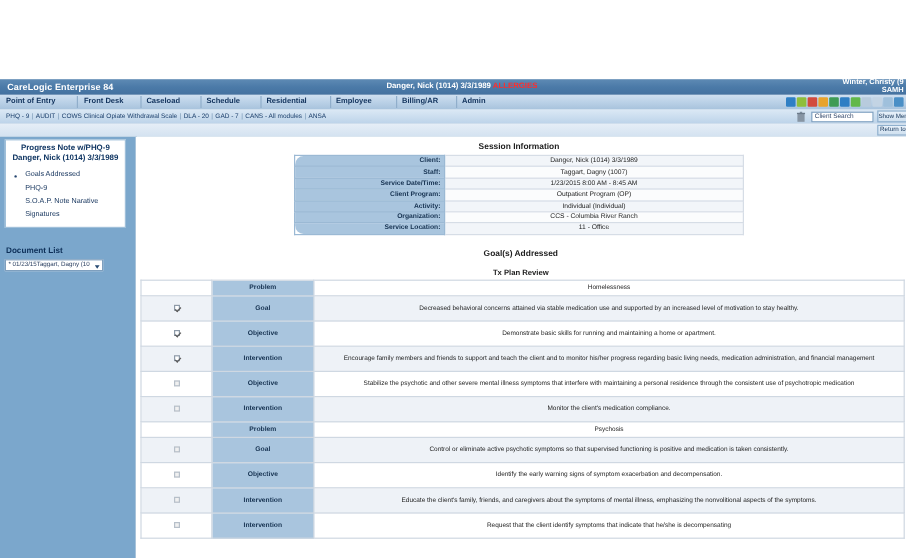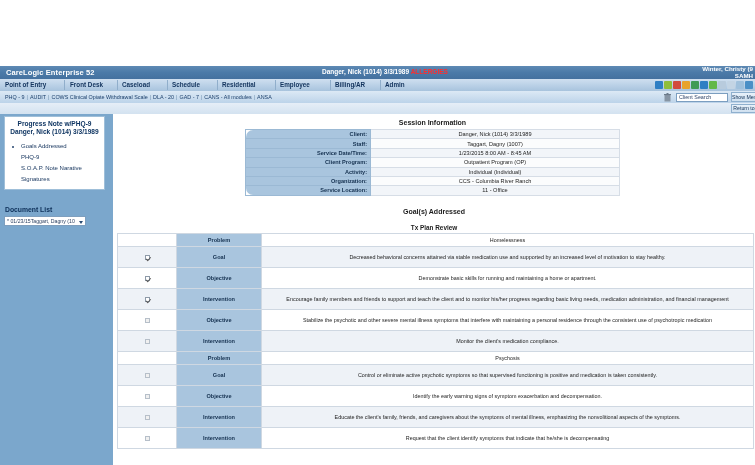--- a/index.html
+++ b/index.html
@@ -193,21 +193,21 @@
   .cbox.disabled { background:#f0f0f0; border-color:#b6bfc9; }
 </style>
 </head>
 <body>
 
 <div id="app">
 
   <div class="top-blank"></div>
 
   <div class="titlebar">
-    <div class="app-title">CareLogic Enterprise 52</div>
+    <div class="app-title">CareLogic Enterprise 84</div>
     <div class="client-banner">
       <span>Danger, Nick (1014) 3/3/1989</span>
       <span class="allergies">ALLERGIES</span>
     </div>
     <div class="user-info">
       <div>Winter, Christy (9</div>
       <div>SAMH</div>
     </div>
   </div>
 

